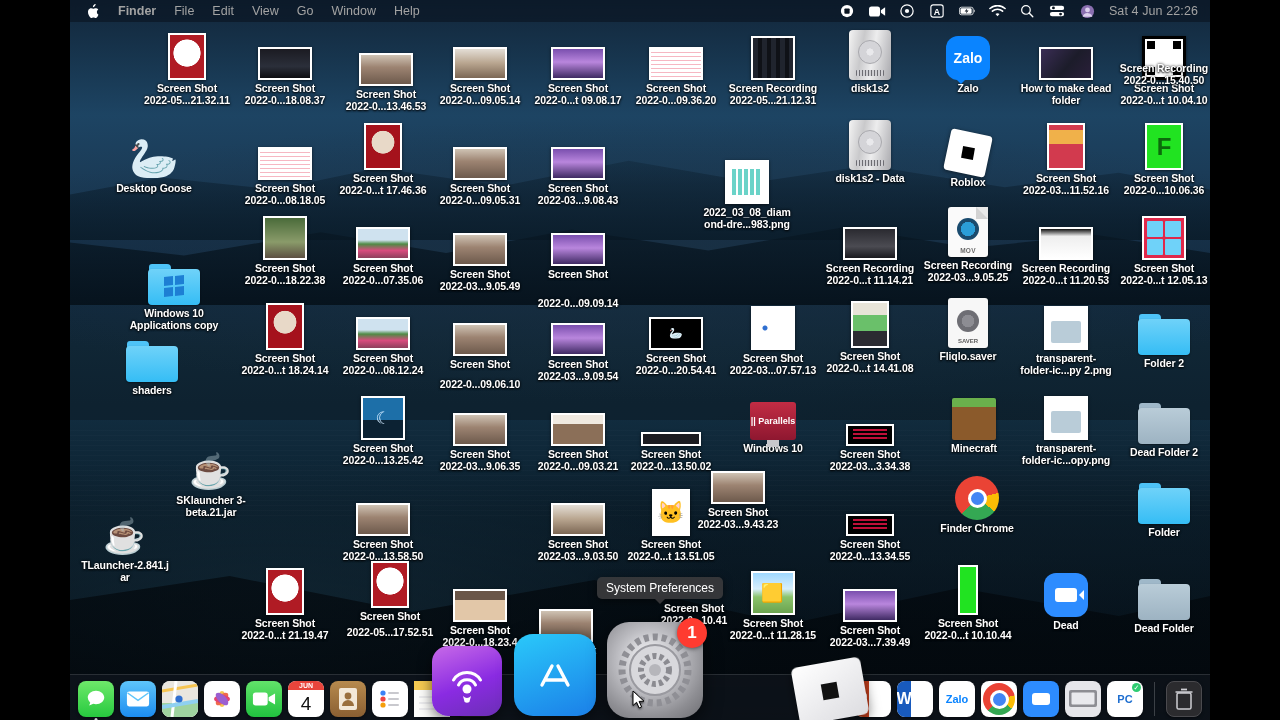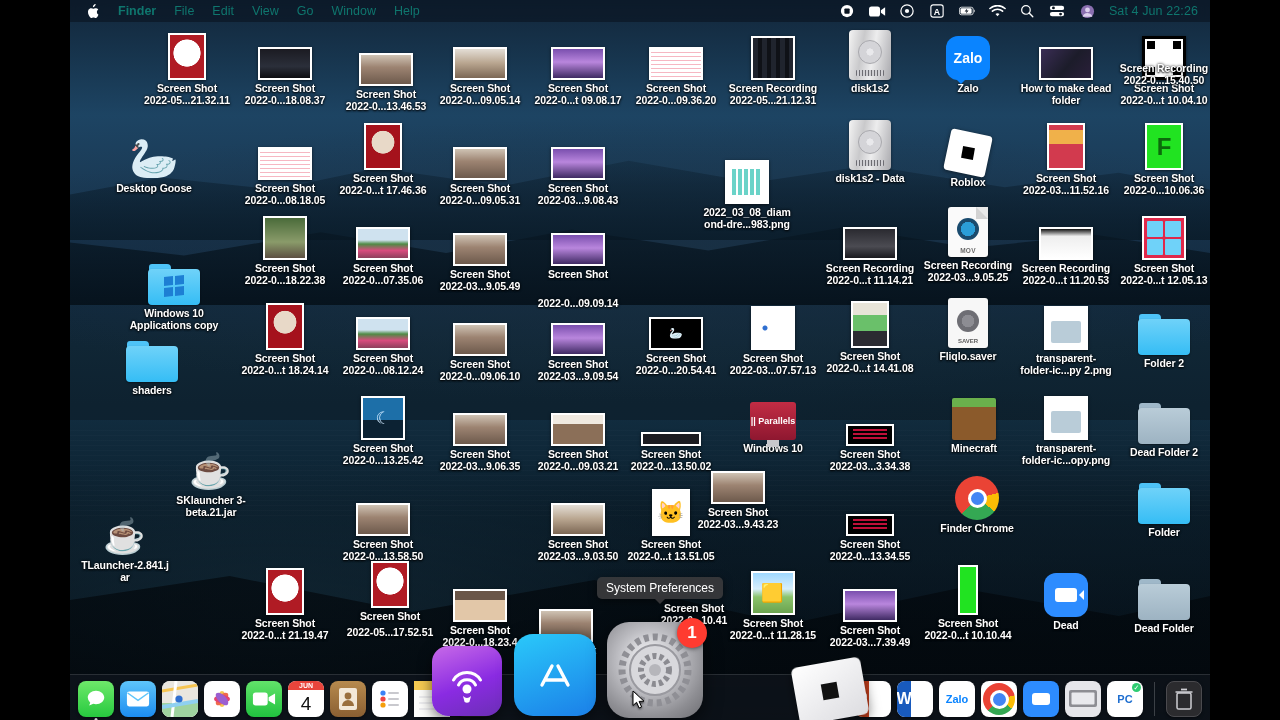--- a/index.html
+++ b/index.html
@@ -67,21 +67,21 @@
     clip-path: polygon(0% 100%, 0% 40%, 14% 28%, 30% 46%, 46% 30%, 63% 52%, 78% 34%, 92% 48%, 100% 38%, 100% 100%);
     opacity:.75;
   }
 
   
   #menubar {
     position: absolute; left: 70px; top: 0; width: 1140px; height: 22px;
     background: rgba(10,20,32,0.62);
     backdrop-filter: blur(18px);
     display: flex; align-items: center;
-    color: #0f766e; font-size: 12.5px;
+    color: #a3a3a3; font-size: 12.5px;
     z-index: 50;
     user-select: none;
   }
   #menubar .left { display: flex; align-items: center; gap: 0px; padding-left: 8px; }
   #menubar .mitem { padding: 0 9px; line-height: 22px; white-space: nowrap; }
   #menubar .mitem.bold { font-weight: bold; }
   #menubar .apple { padding: 0 10px 0 8px; display: flex; align-items: center; }
   #menubar .right { margin-left: auto; display: flex; align-items: center; gap: 13px; padding-right: 12px; }
   #menubar .right .mb-icon { display: flex; align-items: center; justify-content: center; width: 17px; height: 16px; }
   #menubar .clock { font-size: 12.5px; letter-spacing: .1px; white-space: nowrap; }
@@ -609,21 +609,21 @@
           <div class="shot wide ph-field"></div>
         </div>
         <div class="lbl">Screen Shot</div>
         <div class="lbl" style="margin-top:0">2022-0...08.12.24</div>
       </div>
       <div class="dicon" style="left: 426px; top: 304px;">
         <div class="thumb">
           <div class="shot wide ph-people"></div>
         </div>
         <div class="lbl">Screen Shot</div>
-        <div class="lbl" style="margin-top:0">2022-0...09.06.10</div>
+        <div class="lbl" style="margin-top:8px">2022-0...09.06.10</div>
       </div>
       <div class="dicon" style="left: 524px; top: 304px;">
         <div class="thumb">
           <div class="shot wide ph-purple"></div>
         </div>
         <div class="lbl">Screen Shot</div>
         <div class="lbl" style="margin-top:0">2022-03...9.09.54</div>
       </div>
       <div class="dicon" style="left: 622px; top: 298px;">
         <div class="thumb">

